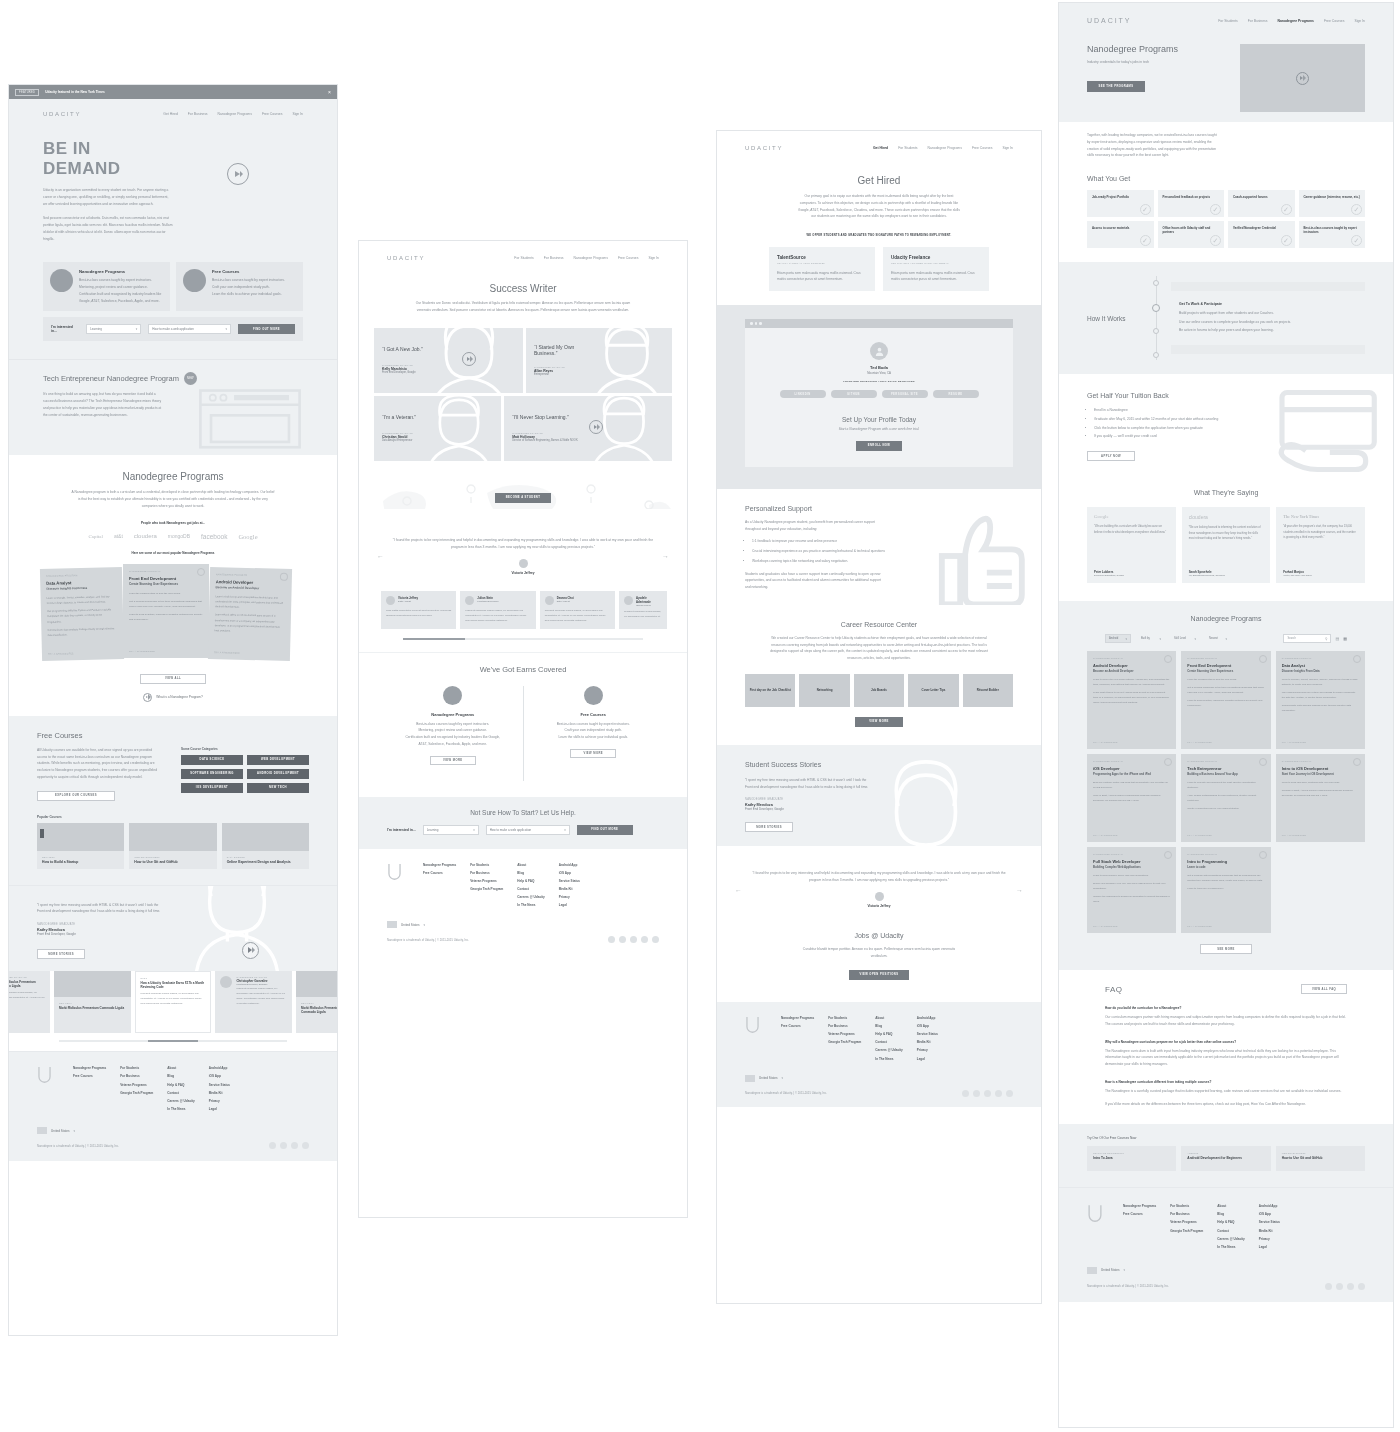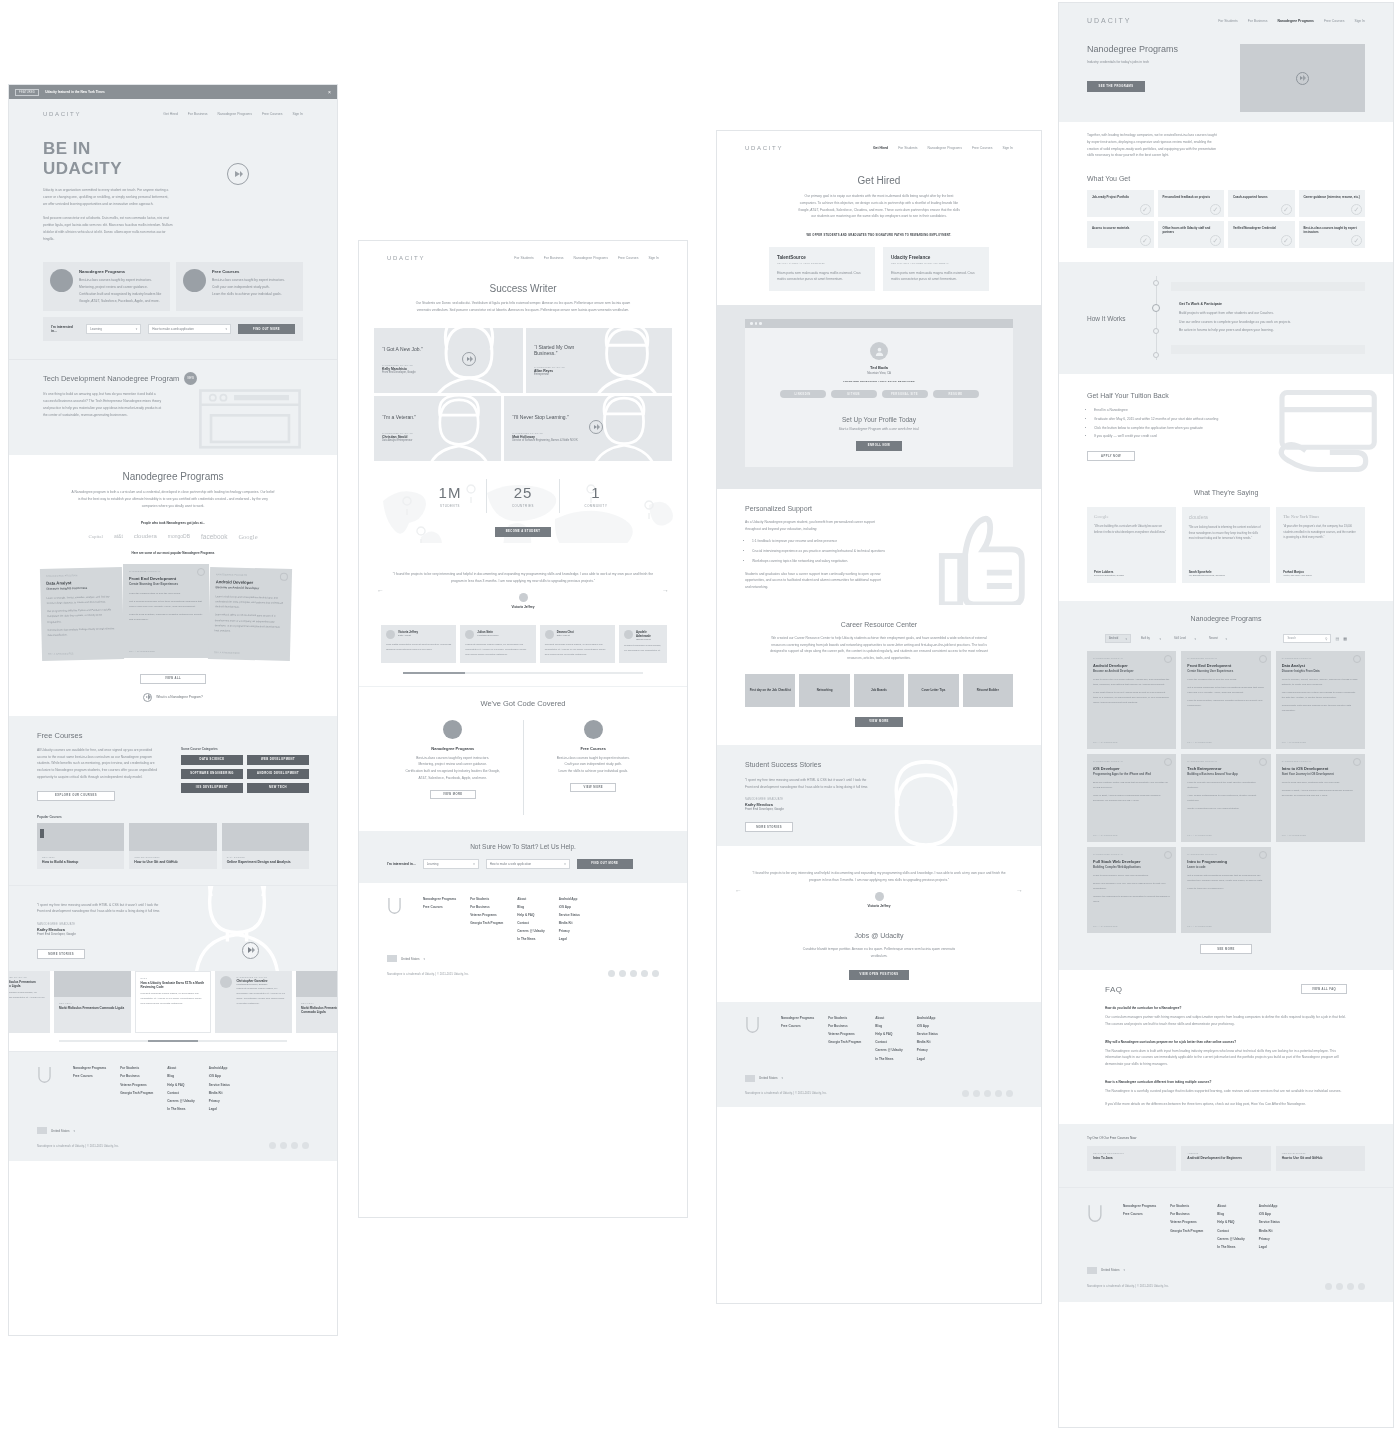--- a/index.html
+++ b/index.html
@@ -101,21 +101,21 @@
         <span>Get Hired</span>
         <span>For Business</span>
         <span>Nanodegree Programs</span>
         <span>Free Courses</span>
         <span>Sign In</span>
       </div>
     </div>
 
     <div style="display:flex; margin-top:22px;">
       <div style="width:130px;">
-        <div class="ttl-xl">BE IN UDACITY</div>
+        <div class="ttl-xl">BE IN DEMAND</div>
         <div class="p" style="margin-top:8px;">Udacity is an organization committed to every student we teach. For anyone starting a career or changing one, upskilling or reskilling, or simply seeking personal betterment, we offer unrivaled learning opportunities and an innovative online approach.</div>
         <div class="p" style="margin-top:8px;">Sed posuere consectetur est at lobortis. Duis mollis, est non commodo luctus, nisi erat porttitor ligula, eget lacinia odio sem nec elit. Maecenas faucibus mollis interdum. Nullam id dolor id nibh ultricies vehicula ut id elit. Donec ullamcorper nulla non metus auctor fringilla.</div>
       </div>
       <div style="flex:1; display:flex; align-items:flex-start; justify-content:center; padding-top:24px;">
         <div class="playcirc" style="width:22px;height:22px;">
           <div style="width:0;height:0;border-left:5px solid #9aa0a6;border-top:3.5px solid transparent;border-bottom:3.5px solid transparent;margin-left:2px;"></div>
         </div>
       </div>
     </div>
 
@@ -147,21 +147,21 @@
       </div>
       <div class="sel" style="width:84px;height:10px;">
         <span>How to make a web application</span>
       </div>
       <div class="btn btn-solid" style="width:58px;height:10px;">FIND OUT MORE</div>
     </div>
   </div>
 
   <div class="sec-light" style="padding:12px 34px 16px; position:relative; border-top:1px solid #e4e7ea;">
     <div style="display:flex; align-items:center; gap:5px;">
-      <div class="ttl-md">Tech Development Nanodegree Program</div>
+      <div class="ttl-md">Tech Entrepreneur Nanodegree Program</div>
       <div class="circ" style="width:13px;height:13px;display:flex;align-items:center;justify-content:center;">
         <span style="font-size:2.6px;color:#fff;letter-spacing:.08em;">NEW</span>
       </div>
     </div>
     <div style="display:flex;">
       <div class="p" style="width:120px; margin-top:6px;">It's one thing to build an amazing app, but how do you monetize it and build a successful business around it? The Tech Entrepreneur Nanodegree mixes theory and practice to help you materialize your app ideas into market-ready products at the center of sustainable, revenue-generating businesses.</div>
       <div style="flex:1; position:relative; height:54px;">
         <svg viewBox="0 0 120 70" width="118" height="62" style="position:absolute;right:-6px;top:2px;">
           <rect x="4" y="4" width="112" height="64" fill="none" stroke="#dfe3e6" stroke-width="3"></rect>
           <line x1="4" y1="20" x2="116" y2="20" stroke="#dfe3e6" stroke-width="3"></line>
@@ -505,36 +505,20 @@
       <g fill="none" stroke="#d9dde0" stroke-width="1.4">
         <path d="M48 40 a4 4 0 1 1 0.01 0 M48 44 l0 6"></path>
         <path d="M112 28 a4 4 0 1 1 0.01 0 M112 32 l0 6"></path>
         <path d="M62 70 a4 4 0 1 1 0.01 0 M62 74 l0 6"></path>
         <path d="M232 28 a4 4 0 1 1 0.01 0 M232 32 l0 6"></path>
         <path d="M232 100 a4 4 0 1 1 0.01 0 M232 104 l0 6"></path>
         <path d="M290 44 a4 4 0 1 1 0.01 0 M290 48 l0 6"></path>
       </g>
     </svg>
 
-    <div style="position:relative; display:flex; align-items:center; justify-content:center; gap:0;">
-      <div style="width:72px;text-align:center;">
-        <div class="statnum">1M</div>
-        <div class="statlbl" style="margin-top:3px;">STUDENTS</div>
-      </div>
-      <div class="divider" style="width:1px;height:34px;"></div>
-      <div style="width:72px;text-align:center;">
-        <div class="statnum">25</div>
-        <div class="statlbl" style="margin-top:3px;">COUNTRIES</div>
-      </div>
-      <div class="divider" style="width:1px;height:34px;"></div>
-      <div style="width:72px;text-align:center;">
-        <div class="statnum">1</div>
-        <div class="statlbl" style="margin-top:3px;">COMMUNITY</div>
-      </div>
-    </div>
     <div style="position:relative;display:flex;justify-content:center;margin-top:14px;">
       <div class="btn btn-solid" style="width:56px;height:10px;">BECOME A STUDENT</div>
     </div>
   </div>
 
   <div class="sec-white" style="padding:28px 0 10px; display:flex; align-items:center; gap:6px;">
     <div class="arrow" style="margin-left:18px;">←</div>
     <div style="flex:1;text-align:center;">
       <div class="p c" style="font-size:3.4px;line-height:2.1;">“I found the projects to be very interesting and helpful in documenting and expanding my programming skills and knowledge. I was able to work at my own pace and finish the program in less than 3 months. I am now applying my new skills to upgrading previous projects.”</div>
       <div style="display:flex;justify-content:center;margin-top:8px;">
@@ -587,21 +571,21 @@
         </div>
         <div class="p" style="font-size:2.4px;margin-top:4px;">Praesent commodo cursus magna, vel scelerisque nisl consectetur et.</div>
       </div>
     </div>
     <div class="scrollbar" style="margin:9px 44px 12px;">
       <i style="width:26%;"></i>
     </div>
   </div>
 
   <div class="sec-white" style="padding:12px 24px 16px; border-top:1px solid #eef1f3;">
-    <div class="ttl-md" style="text-align:center;">We've Got Code Covered</div>
+    <div class="ttl-md" style="text-align:center;">We've Got Earns Covered</div>
     <div style="display:flex; margin-top:12px;">
       <div style="flex:1;text-align:center;padding:0 18px;">
         <div style="display:flex;justify-content:center;">
             <div class="circ" style="width:19px;height:19px;"></div>
           </div>
         <div style="font-size:4px;font-weight:bold;color:#3f4449;margin-top:7px;">Nanodegree Programs</div>
         <div class="p c" style="margin-top:4px;">Best-in-class courses taught by expert instructors.</div>
         <div class="p c">Mentoring, project review and career guidance.</div>
         <div class="p c">Certification built and recognized by industry leaders like Google, AT&amp;T, Salesforce, Facebook, Apple, and more.</div>
         <div style="display:flex;justify-content:center;margin-top:8px;">

